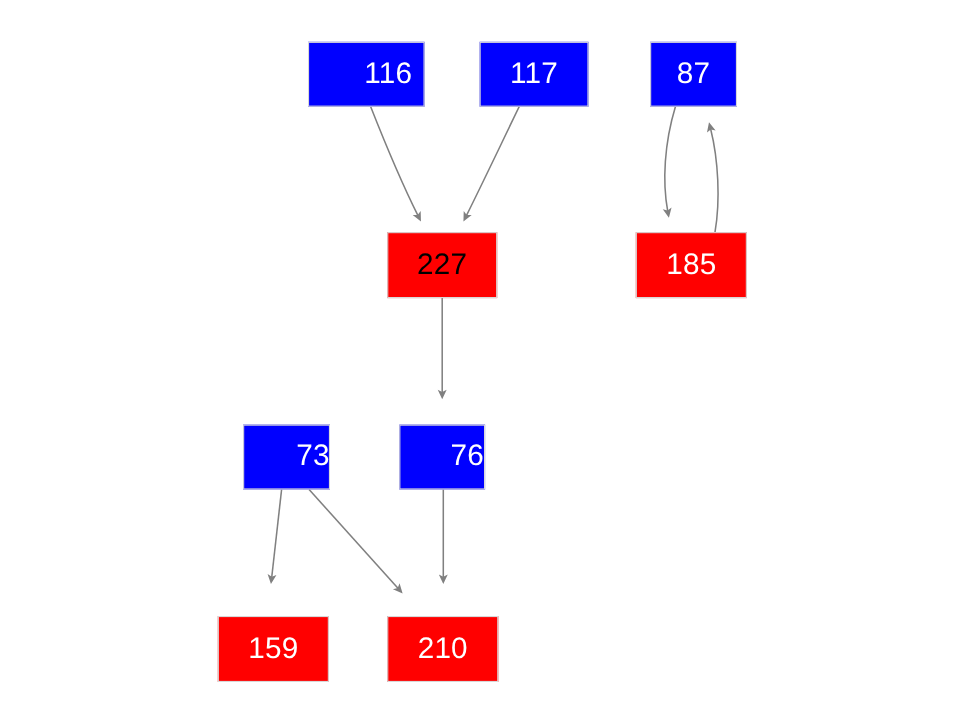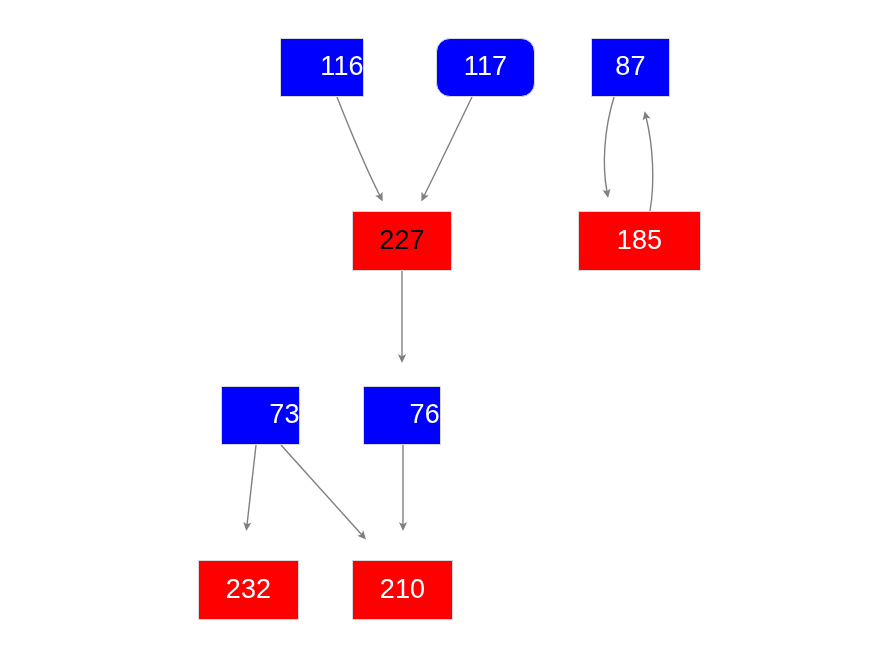--- a/index.html
+++ b/index.html
@@ -62,41 +62,41 @@
         <path d="M 472 97 C 456 130 437 170 424 196" fill="none" stroke="#808080" stroke-width="1.4" marker-end="url(#arrowhead)"></path>
         <path d="M 402 271 L 402 357" fill="none" stroke="#808080" stroke-width="1.4" marker-end="url(#arrowhead)"></path>
         <path d="M 614 97 C 604 130 602 165 607 192" fill="none" stroke="#808080" stroke-width="1.4" marker-end="url(#arrowhead)"></path>
         <path d="M 650 211 C 655 182 653 145 646 117" fill="none" stroke="#808080" stroke-width="1.4" marker-end="url(#arrowhead)"></path>
         <path d="M 256 445 L 247 525" fill="none" stroke="#808080" stroke-width="1.4" marker-end="url(#arrowhead)"></path>
         <path d="M 281 445 L 362 535" fill="none" stroke="#808080" stroke-width="1.4" marker-end="url(#arrowhead)"></path>
         <path d="M 403 445 L 403 525" fill="none" stroke="#808080" stroke-width="1.4" marker-end="url(#arrowhead)"></path>
       </g>
   </svg>
 
-  <div class="node" style="left: 280px; top: 38px; width: 84px; height: 59px; background: rgb(0, 0, 255); border-color: rgb(216, 216, 216); color: rgb(255, 255, 255); padding-left: 40px;">
+  <div class="node" style="left: 280px; top: 38px; width: 106px; height: 59px; background: rgb(0, 0, 255); border-color: rgb(216, 216, 216); color: rgb(255, 255, 255); padding-left: 40px;">
     <span class="node-label">116</span>
   </div>
-  <div class="node" style="left: 436px; top: 38px; width: 99px; height: 59px; background: rgb(0, 0, 255); border-color: rgb(216, 216, 216); color: rgb(255, 255, 255); border-radius: 14px;">
+  <div class="node" style="left: 436px; top: 38px; width: 99px; height: 59px; background: rgb(0, 0, 255); border-color: rgb(216, 216, 216); color: rgb(255, 255, 255);">
     <span class="node-label">117</span>
   </div>
   <div class="node" style="left: 591px; top: 38px; width: 79px; height: 59px; background: rgb(0, 0, 255); border-color: rgb(216, 216, 216); color: rgb(255, 255, 255);">
     <span class="node-label">87</span>
   </div>
   <div class="node" style="left: 352px; top: 211px; width: 100px; height: 60px; background: rgb(255, 0, 0); border-color: rgb(216, 216, 216); color: #000000;">
     <span class="node-label">227</span>
   </div>
-  <div class="node" style="left: 578px; top: 211px; width: 123px; height: 60px; background: rgb(255, 0, 0); border-color: rgb(216, 216, 216); color: rgb(255, 255, 255);">
+  <div class="node" style="left: 578px; top: 211px; width: 101px; height: 60px; background: rgb(255, 0, 0); border-color: rgb(216, 216, 216); color: rgb(255, 255, 255);">
     <span class="node-label">185</span>
   </div>
   <div class="node" style="left: 221px; top: 386px; width: 79px; height: 59px; background: rgb(0, 0, 255); border-color: rgb(216, 216, 216); color: rgb(255, 255, 255); padding-left: 48px;">
     <span class="node-label">73</span>
   </div>
   <div class="node" style="left: 363px; top: 386px; width: 78px; height: 59px; background: rgb(0, 0, 255); border-color: rgb(216, 216, 216); color: rgb(255, 255, 255); justify-content: flex-end;">
     <span class="node-label">76</span>
   </div>
   <div class="node" style="left: 198px; top: 560px; width: 101px; height: 60px; background: rgb(255, 0, 0); border-color: rgb(216, 216, 216); color: rgb(255, 255, 255);">
-    <span class="node-label">232</span>
+    <span class="node-label">159</span>
   </div>
   <div class="node" style="left: 352px; top: 560px; width: 101px; height: 60px; background: rgb(255, 0, 0); border-color: rgb(216, 216, 216); color: rgb(255, 255, 255); justify-content: center;">
     <span class="node-label">210</span>
   </div>
 
 </div>
 
 </body></html>

